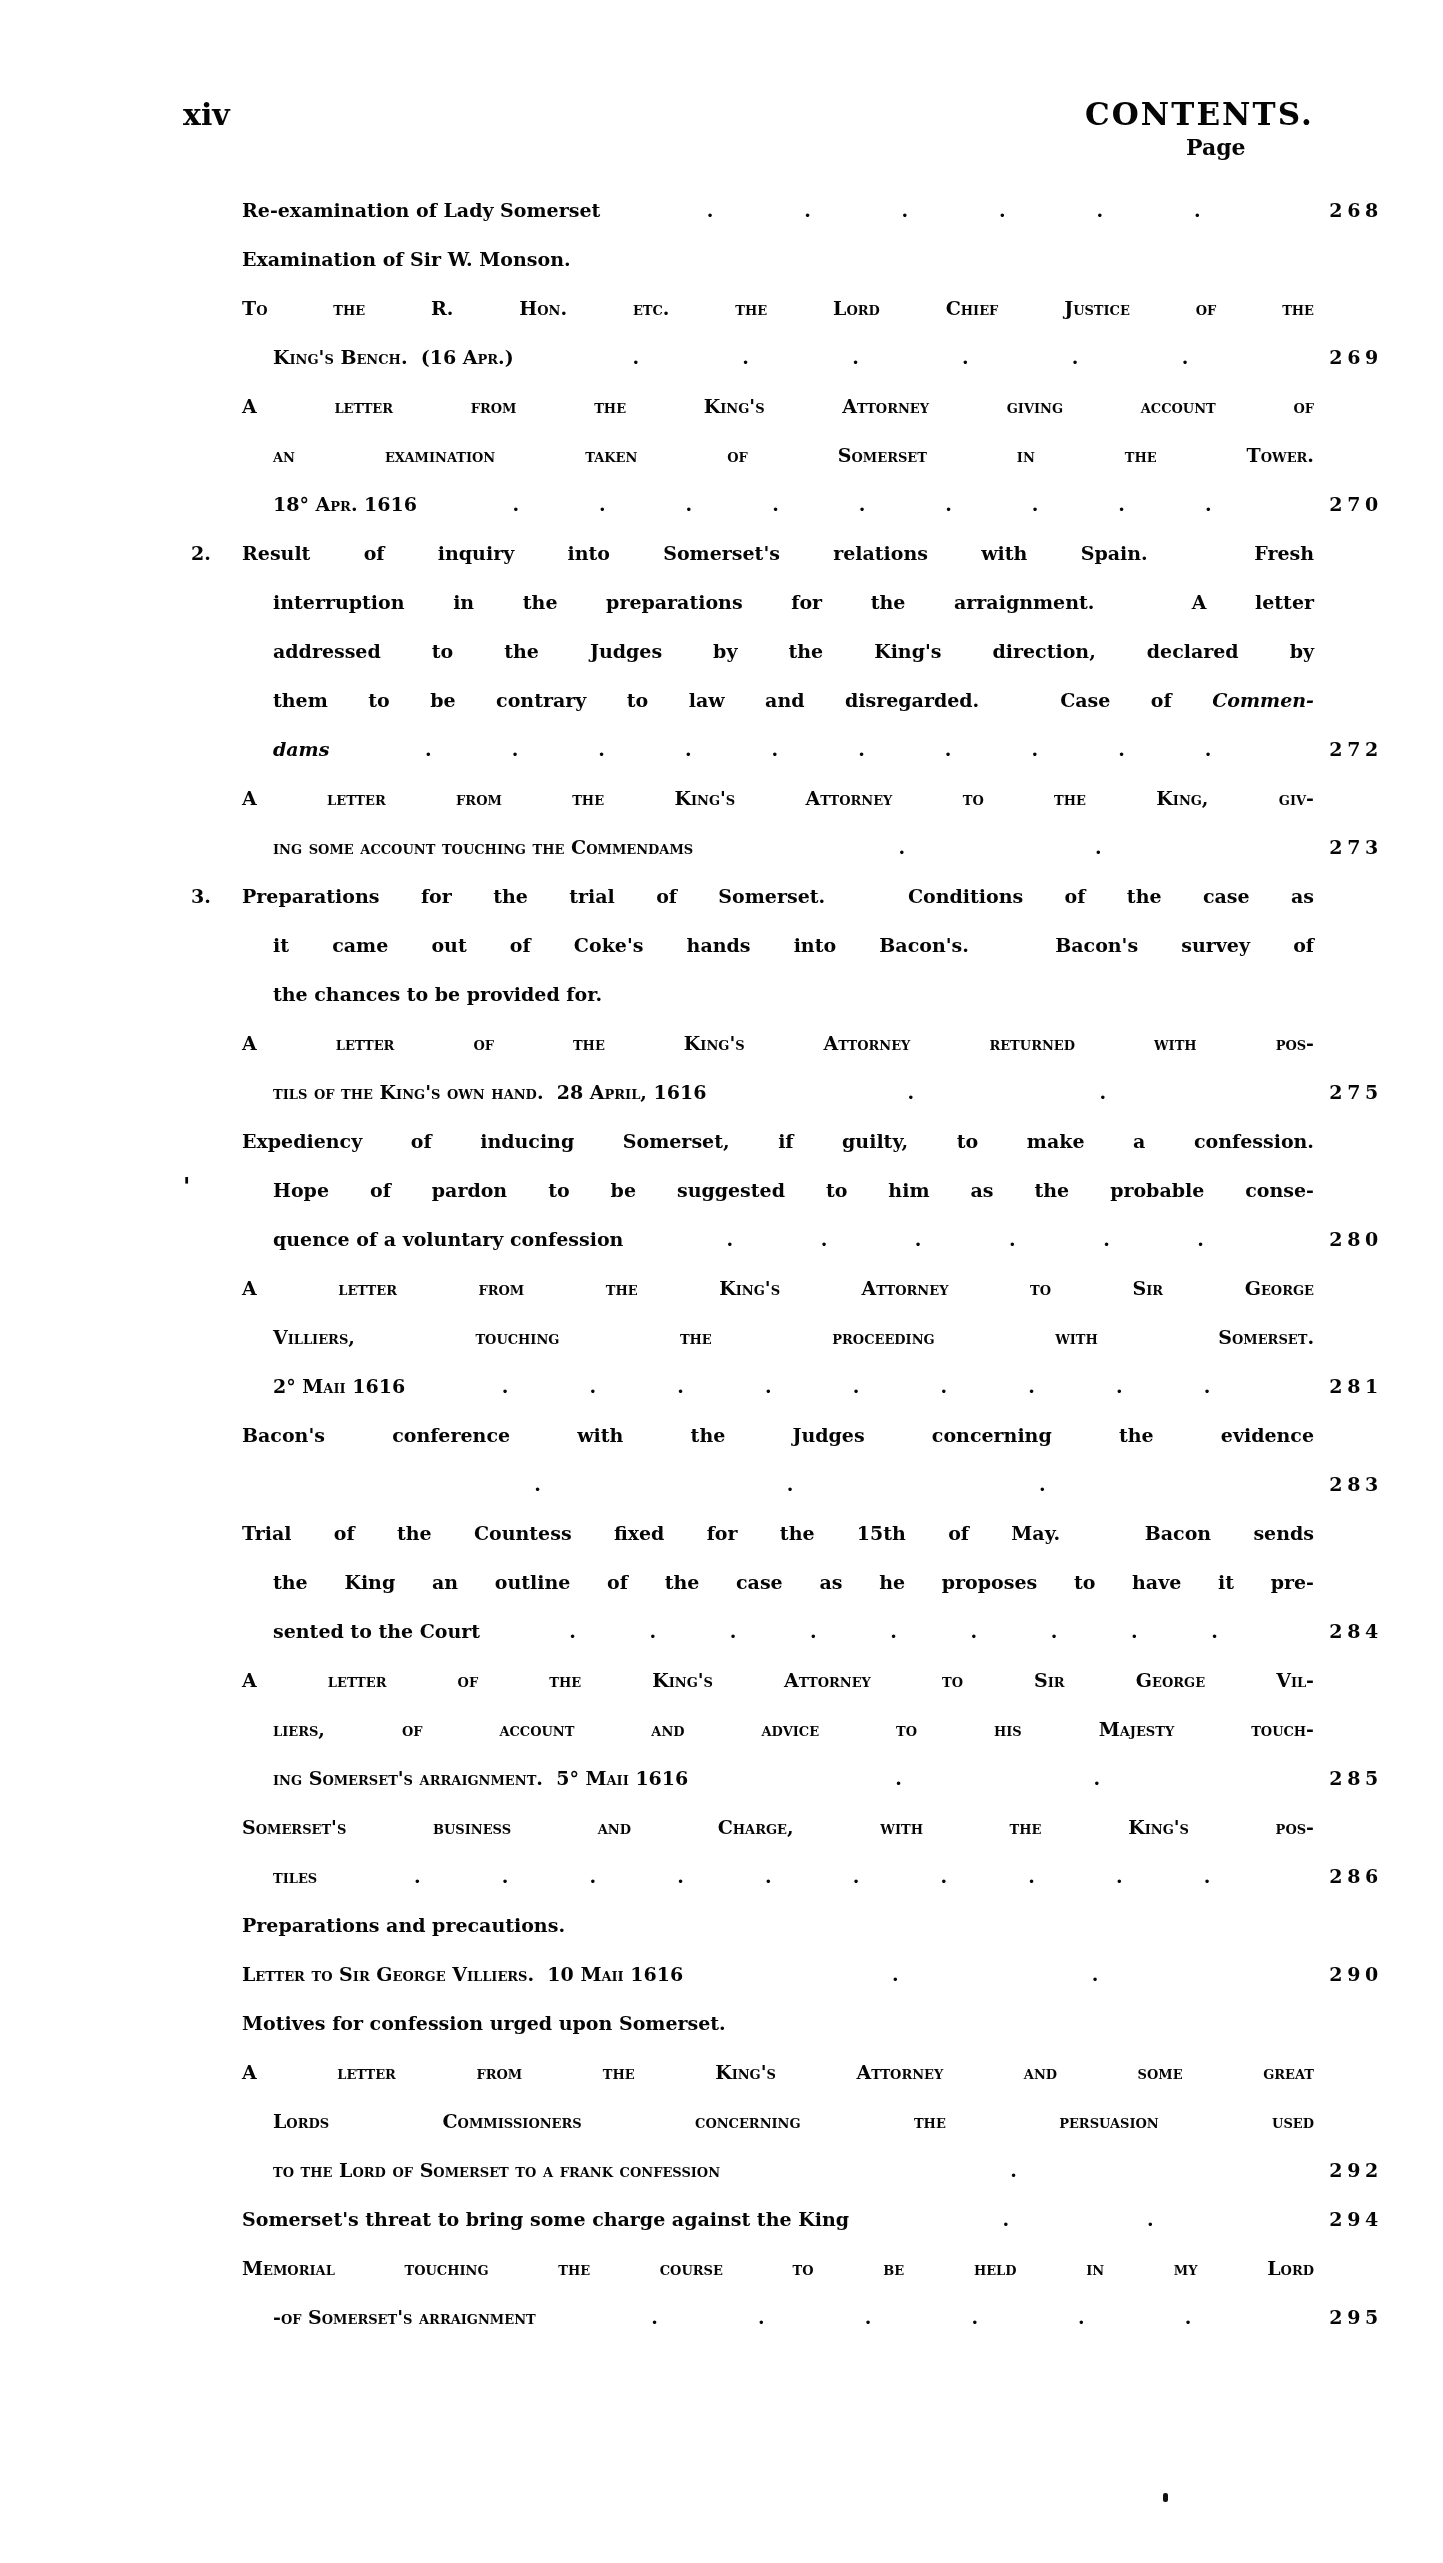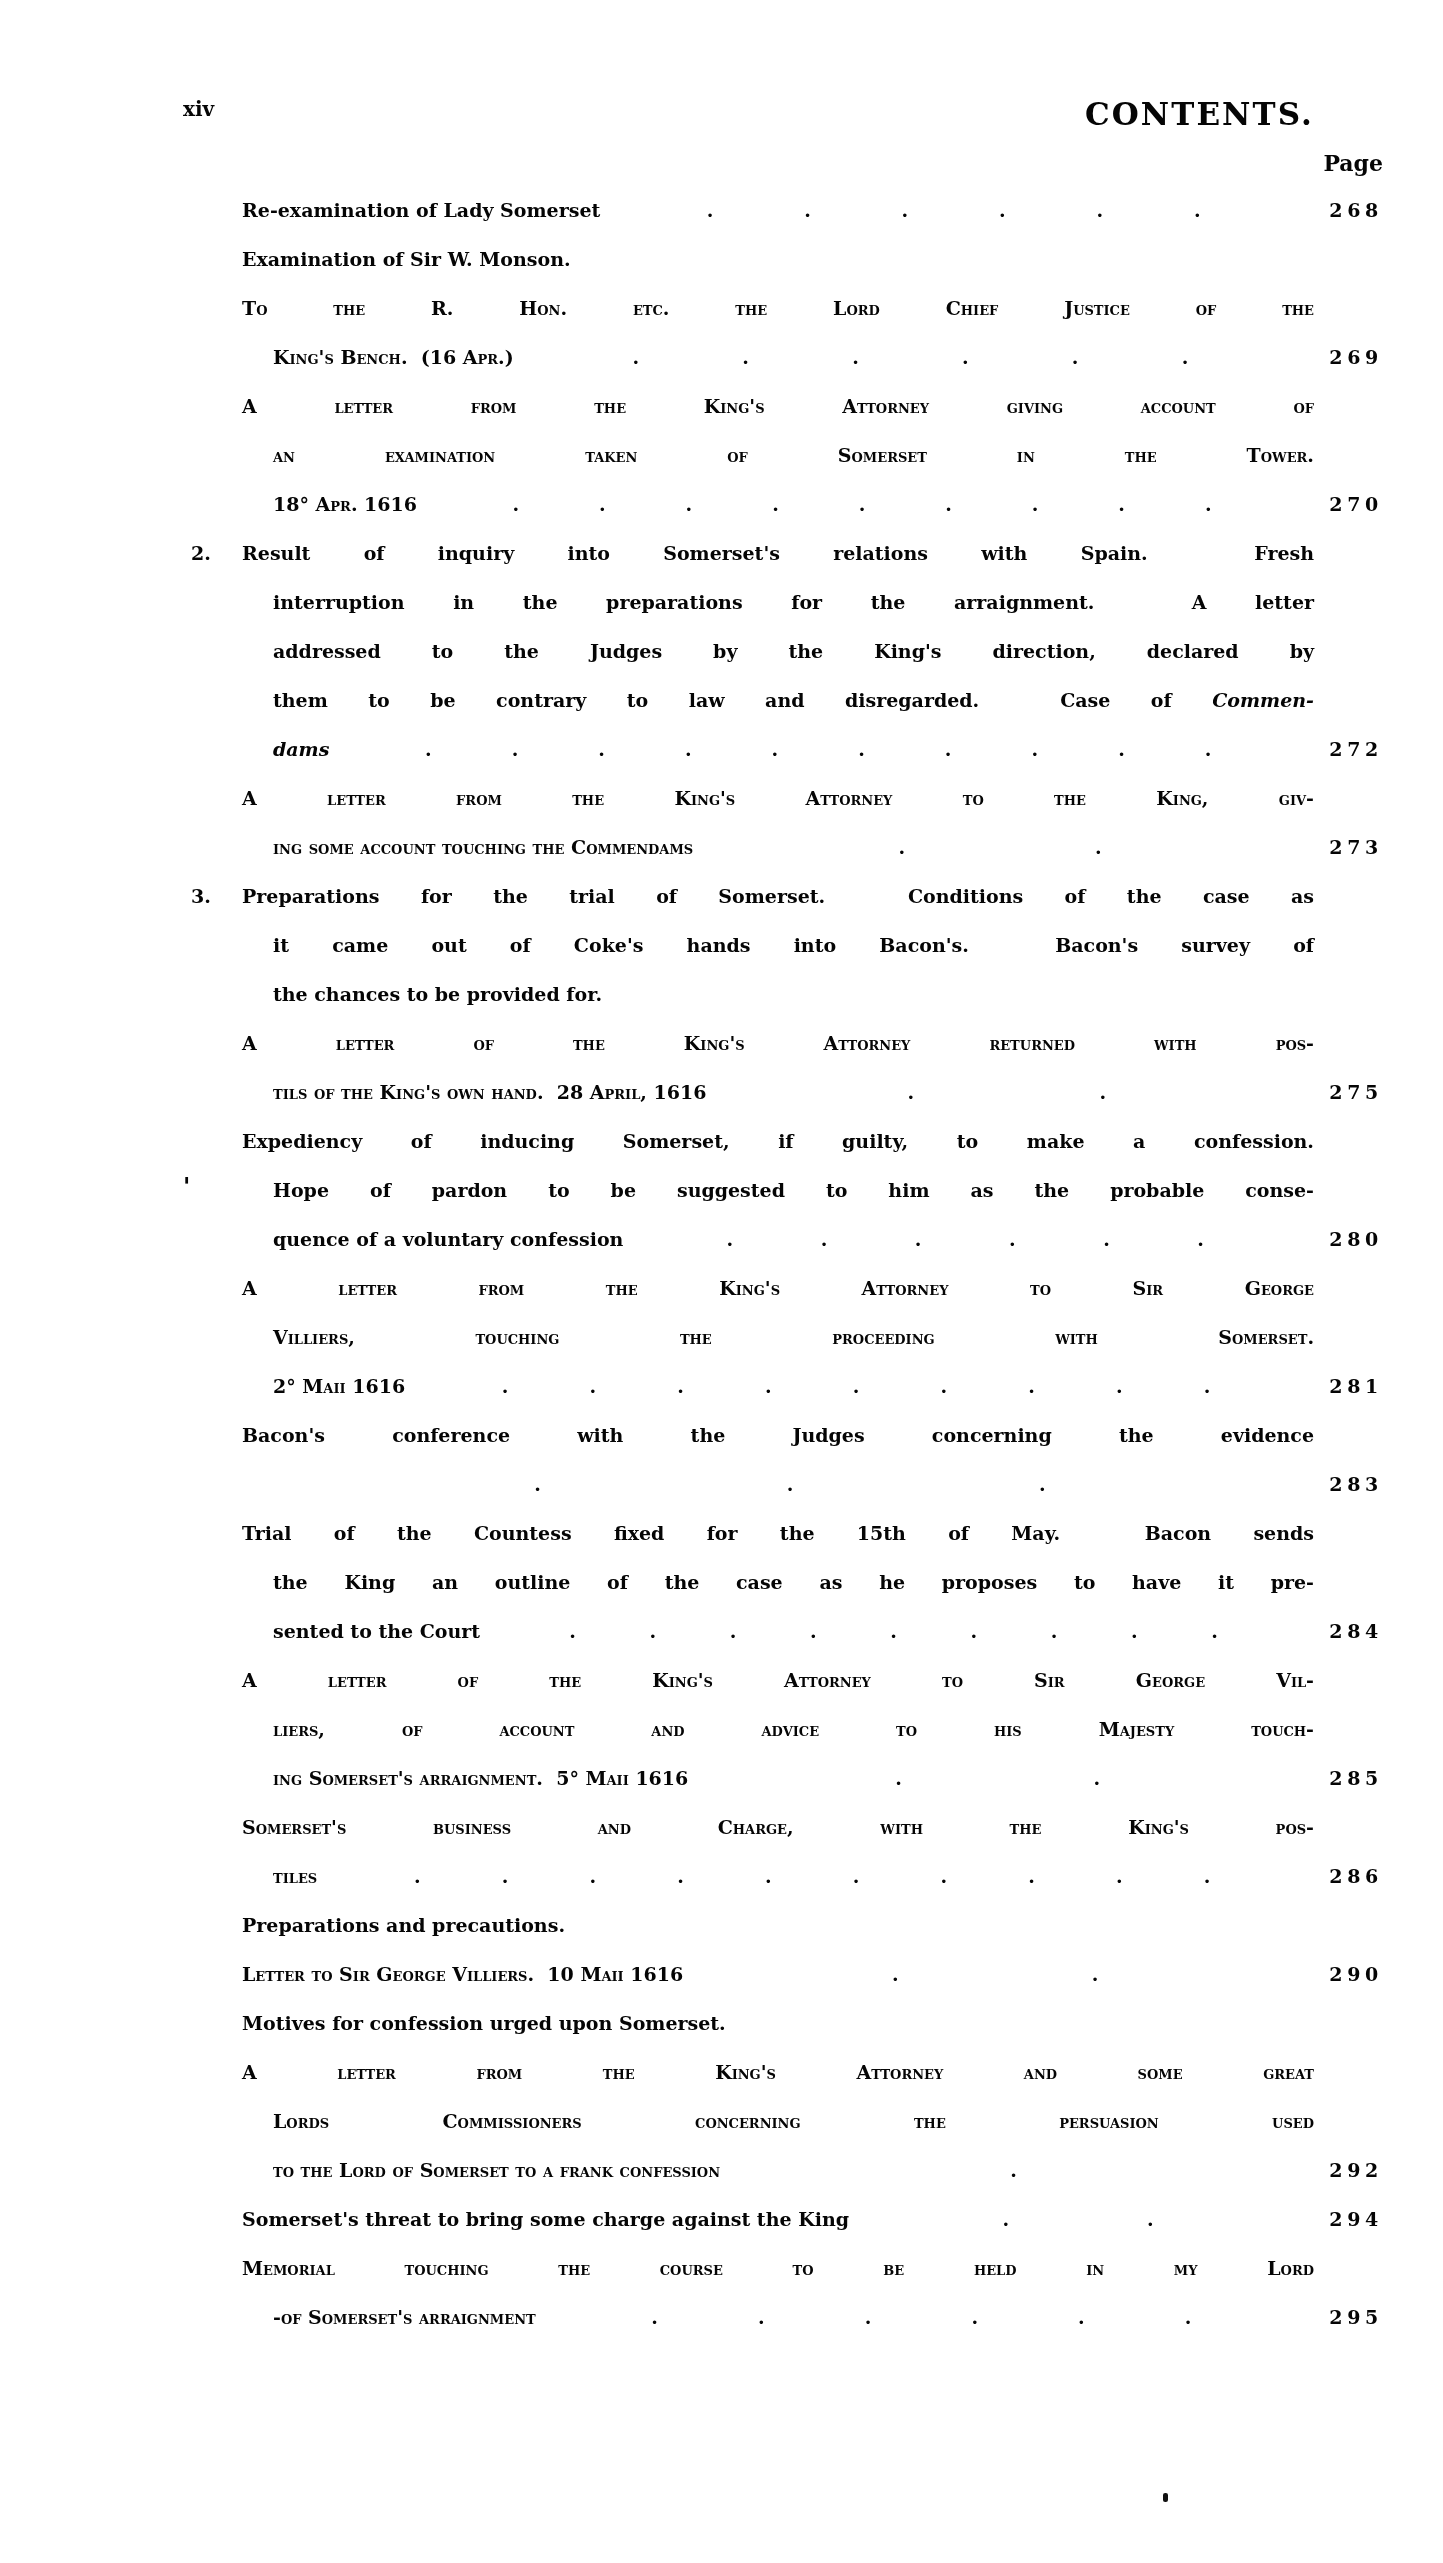--- a/index.html
+++ b/index.html
@@ -5,23 +5,23 @@
   html,body{margin:0;padding:0;background:#e8e8e8;}
   .page{
     position:relative;
     width:1443px;height:2563px;
     background:#ffffff;
     color:#050505;
     font-family:"DejaVu Serif","Liberation Serif",serif;
     font-weight:700;
     overflow:hidden;
   }
-  .folio{position:absolute;left:183px;top:97px;font-size:20px;}
+  .folio{position:absolute;left:183px;top:97px;font-size:30px;}
   .title{position:absolute;left:242px;width:1072px;top:96px;text-align:right;font-size:31px;letter-spacing:2.1px;}
-  .pagelab{position:absolute;left:1186px;width:197px;top:150px;text-align:right;font-size:22px;}
+  .pagelab{position:absolute;left:1186px;width:197px;top:134px;font-size:22px;}
   .entries{position:absolute;left:191px;top:186px;width:1192px;}
   .line{
     position:relative;
     height:49px;line-height:49px;
     font-size:19px;
     padding-left:51px;
     white-space:normal;
   }
   .line.ind{padding-left:82px;}
   .line.just{padding-right:69px;text-align:justify;text-align-last:justify;}

